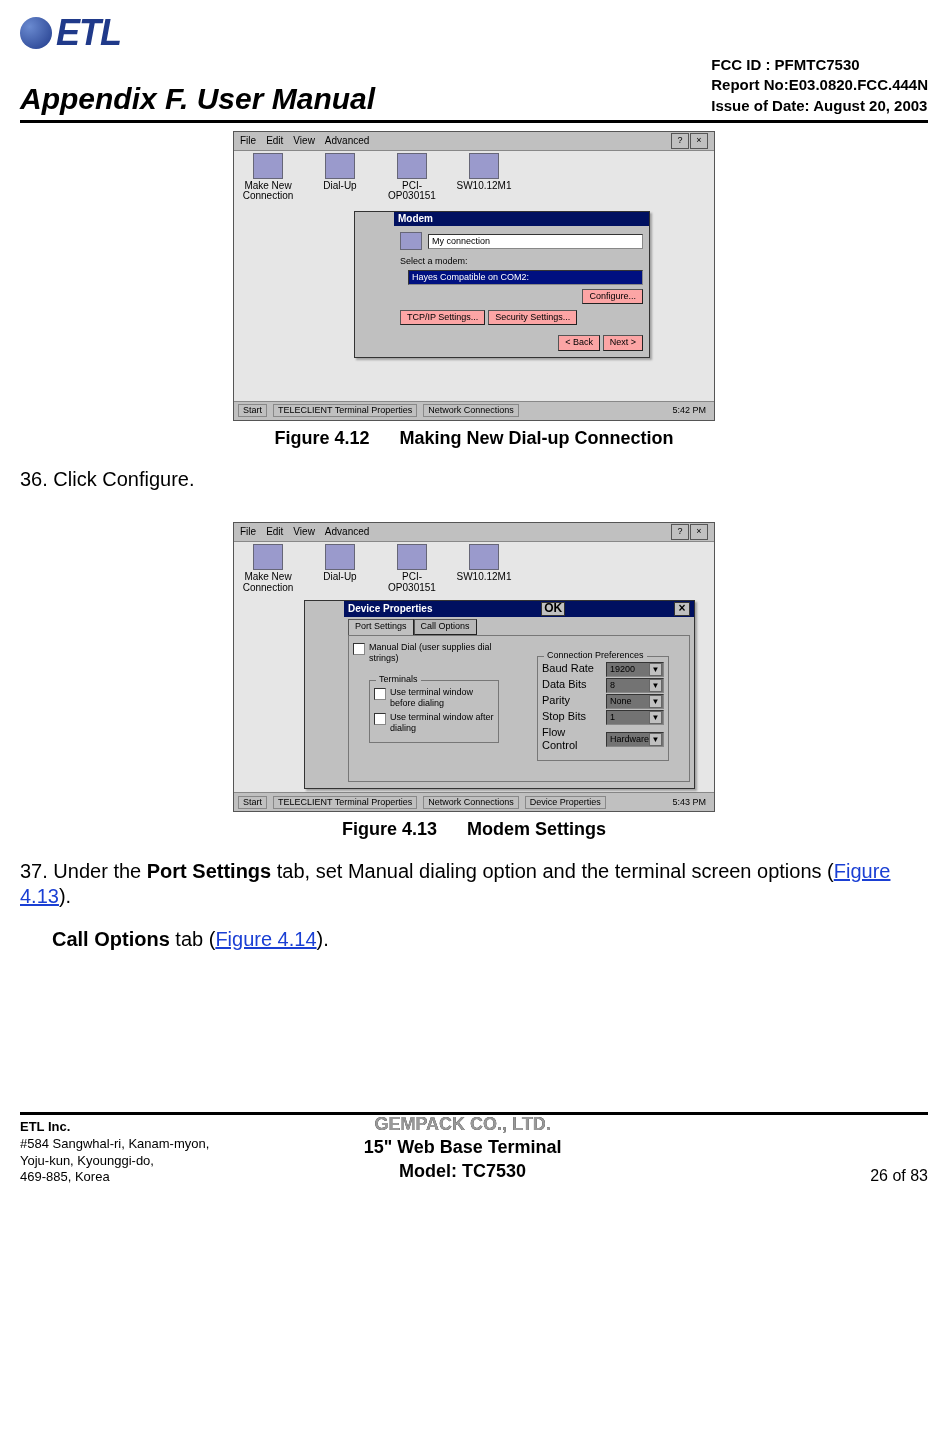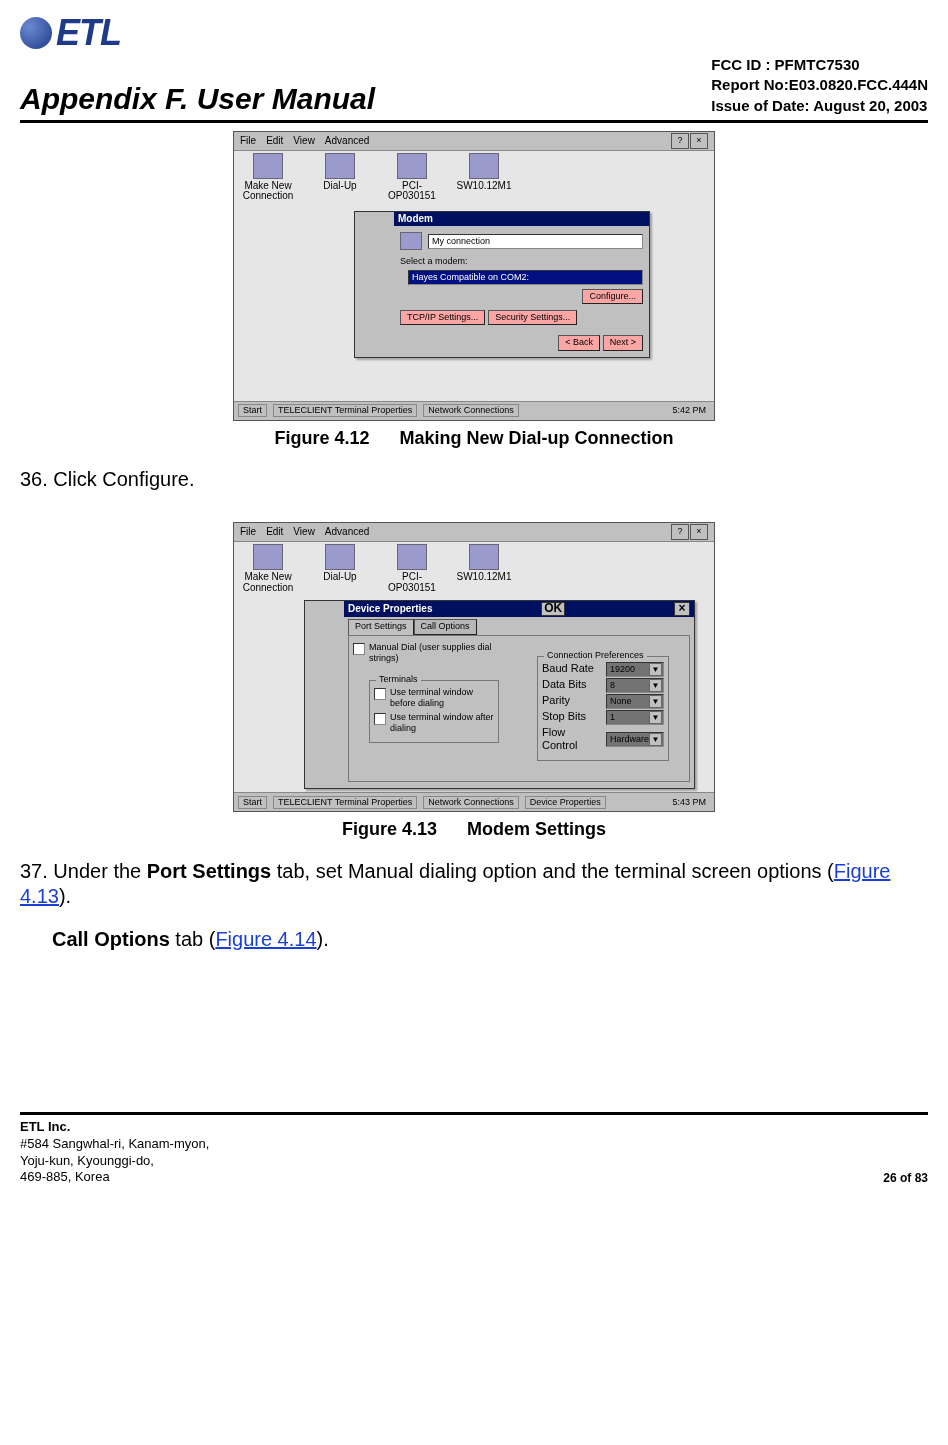--- a/index.html
+++ b/index.html
@@ -168,23 +168,22 @@
     font-weight:bold;
     font-size:18px;
     line-height:1.3;
   }
   .footer .center .top {
     color:#999;
     text-shadow: 0 0 #000;
   }
   .footer .right {
     align-self: flex-end;
-    font-size:12px;
+    font-size:16px;
     margin-left:auto;
-    font-weight:bold;
   }
   .ind { padding-left: 32px; display:block; }
 </style>
 </head>
 <body>
 
 <div class="page">
 
   <div class="logo-area">
     <div class="etl-logo">
@@ -359,16 +358,21 @@
     <span class="ind"><b>Call Options</b><span> tab (</span><span class="link">Figure 4.14</span><span>).</span></span>
   </div>
 
   <div class="footer">
     <div class="left">
       <div class="b">ETL Inc.</div>
       <div>#584 Sangwhal-ri, Kanam-myon,</div>
       <div>Yoju-kun, Kyounggi-do,</div>
       <div>469-885, Korea</div>
     </div>
+    <div class="center">
+      <div class="top">GEMPACK CO., LTD.</div>
+      <div>15" Web Base Terminal</div>
+      <div>Model: TC7530</div>
+    </div>
     <div class="right">26 of 83</div>
   </div>
 
 </div>
 
 </body></html>

